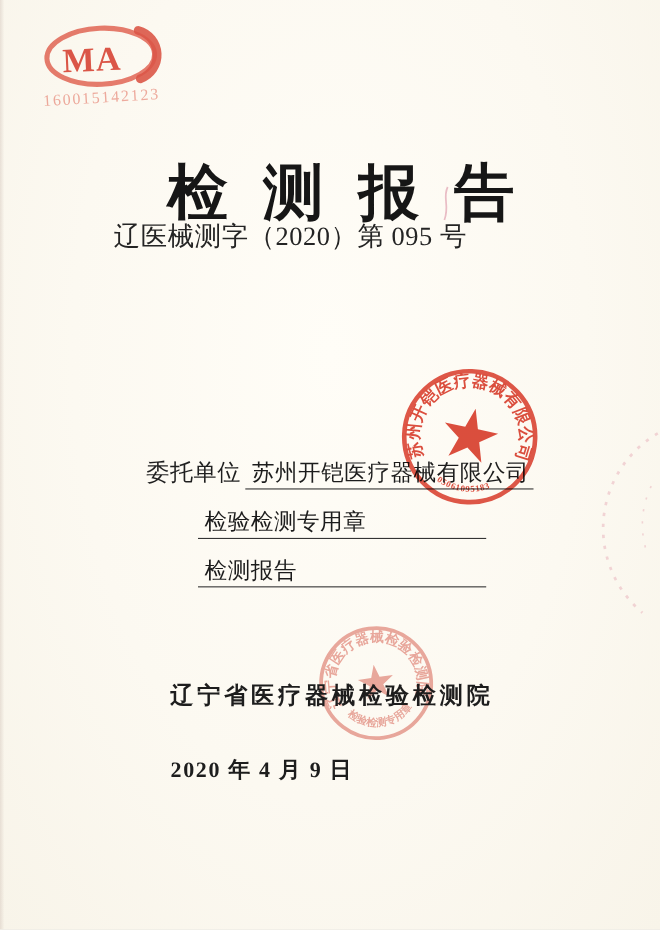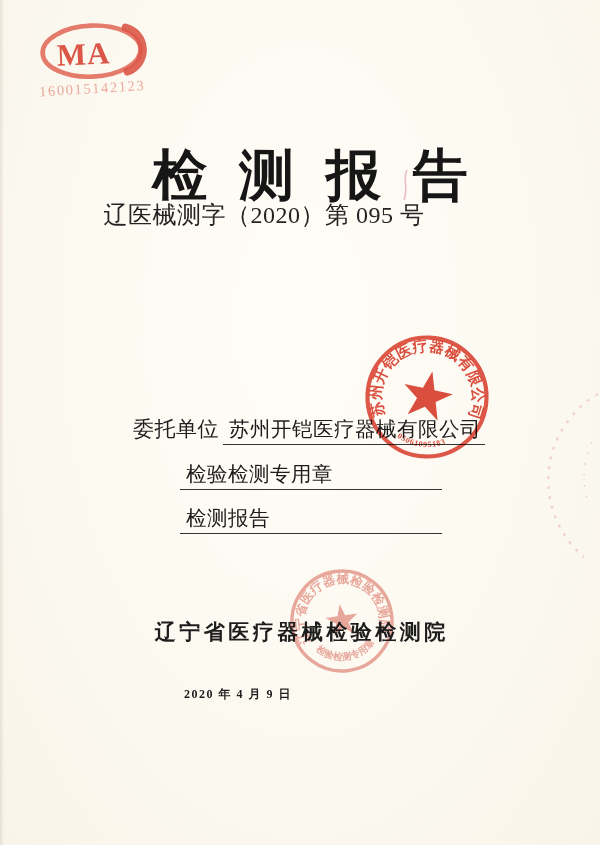--- a/index.html
+++ b/index.html
@@ -56,21 +56,21 @@
   }
   .bleed-mark{position:absolute;right:0;top:382px;opacity:.45;}
   
   .footer-institute{
     position:absolute;top:618px;left:0;width:600px;
     text-align:center;font-size:21px;font-weight:bold;color:#1d1d1d;
     letter-spacing:3.5px;text-indent:3.5px;
   }
   .footer-date{
     position:absolute;top:686px;left:0;width:476px;
-    text-align:center;font-size:12px;font-weight:bold;color:#1d1d1d;
+    text-align:center;font-size:20px;font-weight:bold;color:#1d1d1d;
     letter-spacing:1.5px;
   }
   svg text{font-family:"Liberation Serif","DejaVu Serif",serif;}
 </style>
 </head>
 <body>
 
 <div class="paper">
   <div class="edge-left"></div>
 

